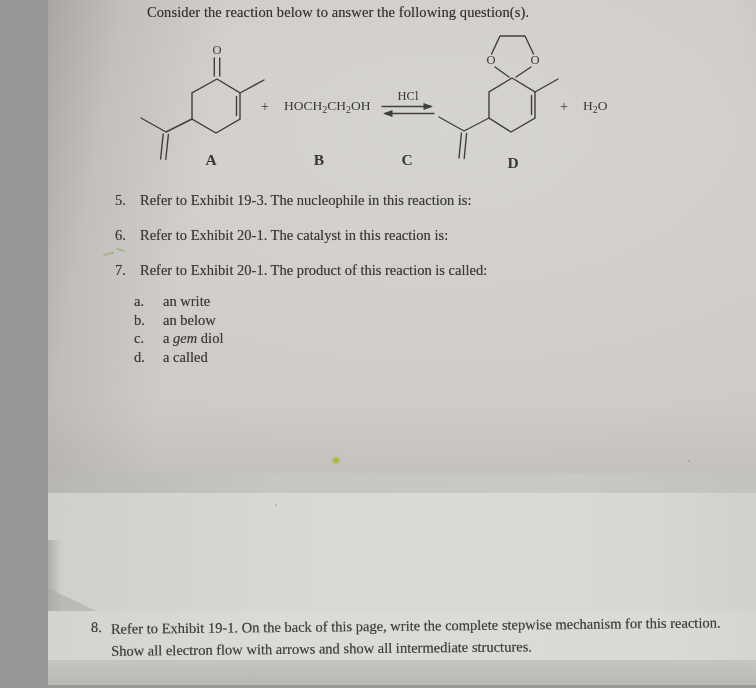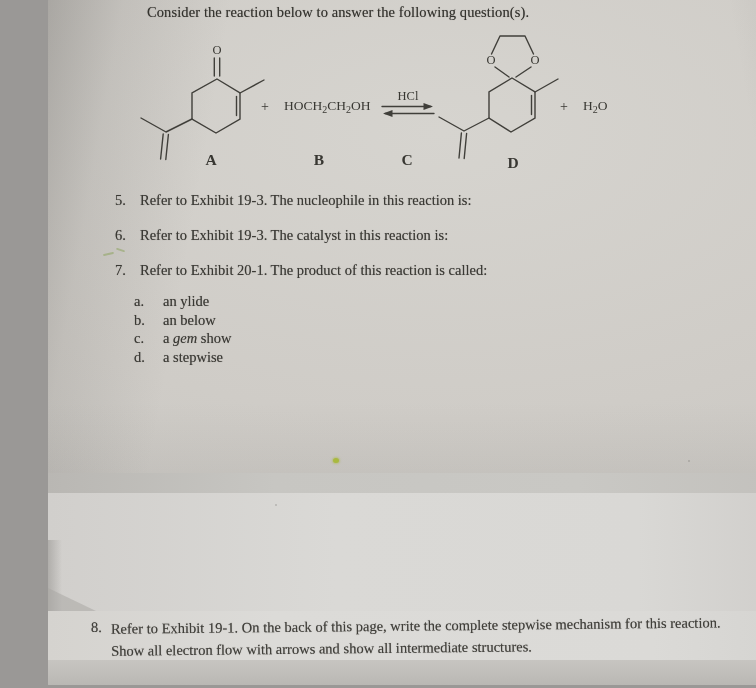--- a/index.html
+++ b/index.html
@@ -154,42 +154,42 @@
     <text class="cmpd-label" x="359" y="165">C</text>
     <text class="cmpd-label" x="465" y="168">D</text>
   </svg>
 
   <div class="q q5 sheet-text">
     <span class="num">5.</span>
     <span class="txt">Refer to Exhibit 19-3. The nucleophile in this reaction is:</span>
   </div>
   <div class="q q6 sheet-text">
     <span class="num">6.</span>
-    <span class="txt">Refer to Exhibit 19-3. The catalyst in this reaction is:</span>
+    <span class="txt">Refer to Exhibit 20-1. The catalyst in this reaction is:</span>
   </div>
   <div class="q q7 sheet-text">
     <span class="num">7.</span>
     <span class="txt">Refer to Exhibit 20-1. The product of this reaction is called:</span>
   </div>
 
   <div class="choice ca sheet-text">
     <span class="letter">a.</span>
-    <span class="txt">an ylide</span>
+    <span class="txt">an write</span>
   </div>
   <div class="choice cb sheet-text">
     <span class="letter">b.</span>
     <span class="txt">an below</span>
   </div>
   <div class="choice cc sheet-text">
     <span class="letter">c.</span>
-    <span class="txt"><span>a </span><em>gem</em><span> show</span></span>
+    <span class="txt"><span>a </span><em>gem</em><span> diol</span></span>
   </div>
   <div class="choice cd sheet-text">
     <span class="letter">d.</span>
-    <span class="txt">a stepwise</span>
+    <span class="txt">a called</span>
   </div>
 
   <div class="q8 sheet-text">
     <span class="num">8.</span>
     <span class="lines">
       <span class="l1">Refer to Exhibit 19-1. On the back of this page, write the complete stepwise mechanism for this reaction.</span><br>
       <span class="l2">Show all electron flow with arrows and show all intermediate structures.</span>
     </span>
   </div>
 

